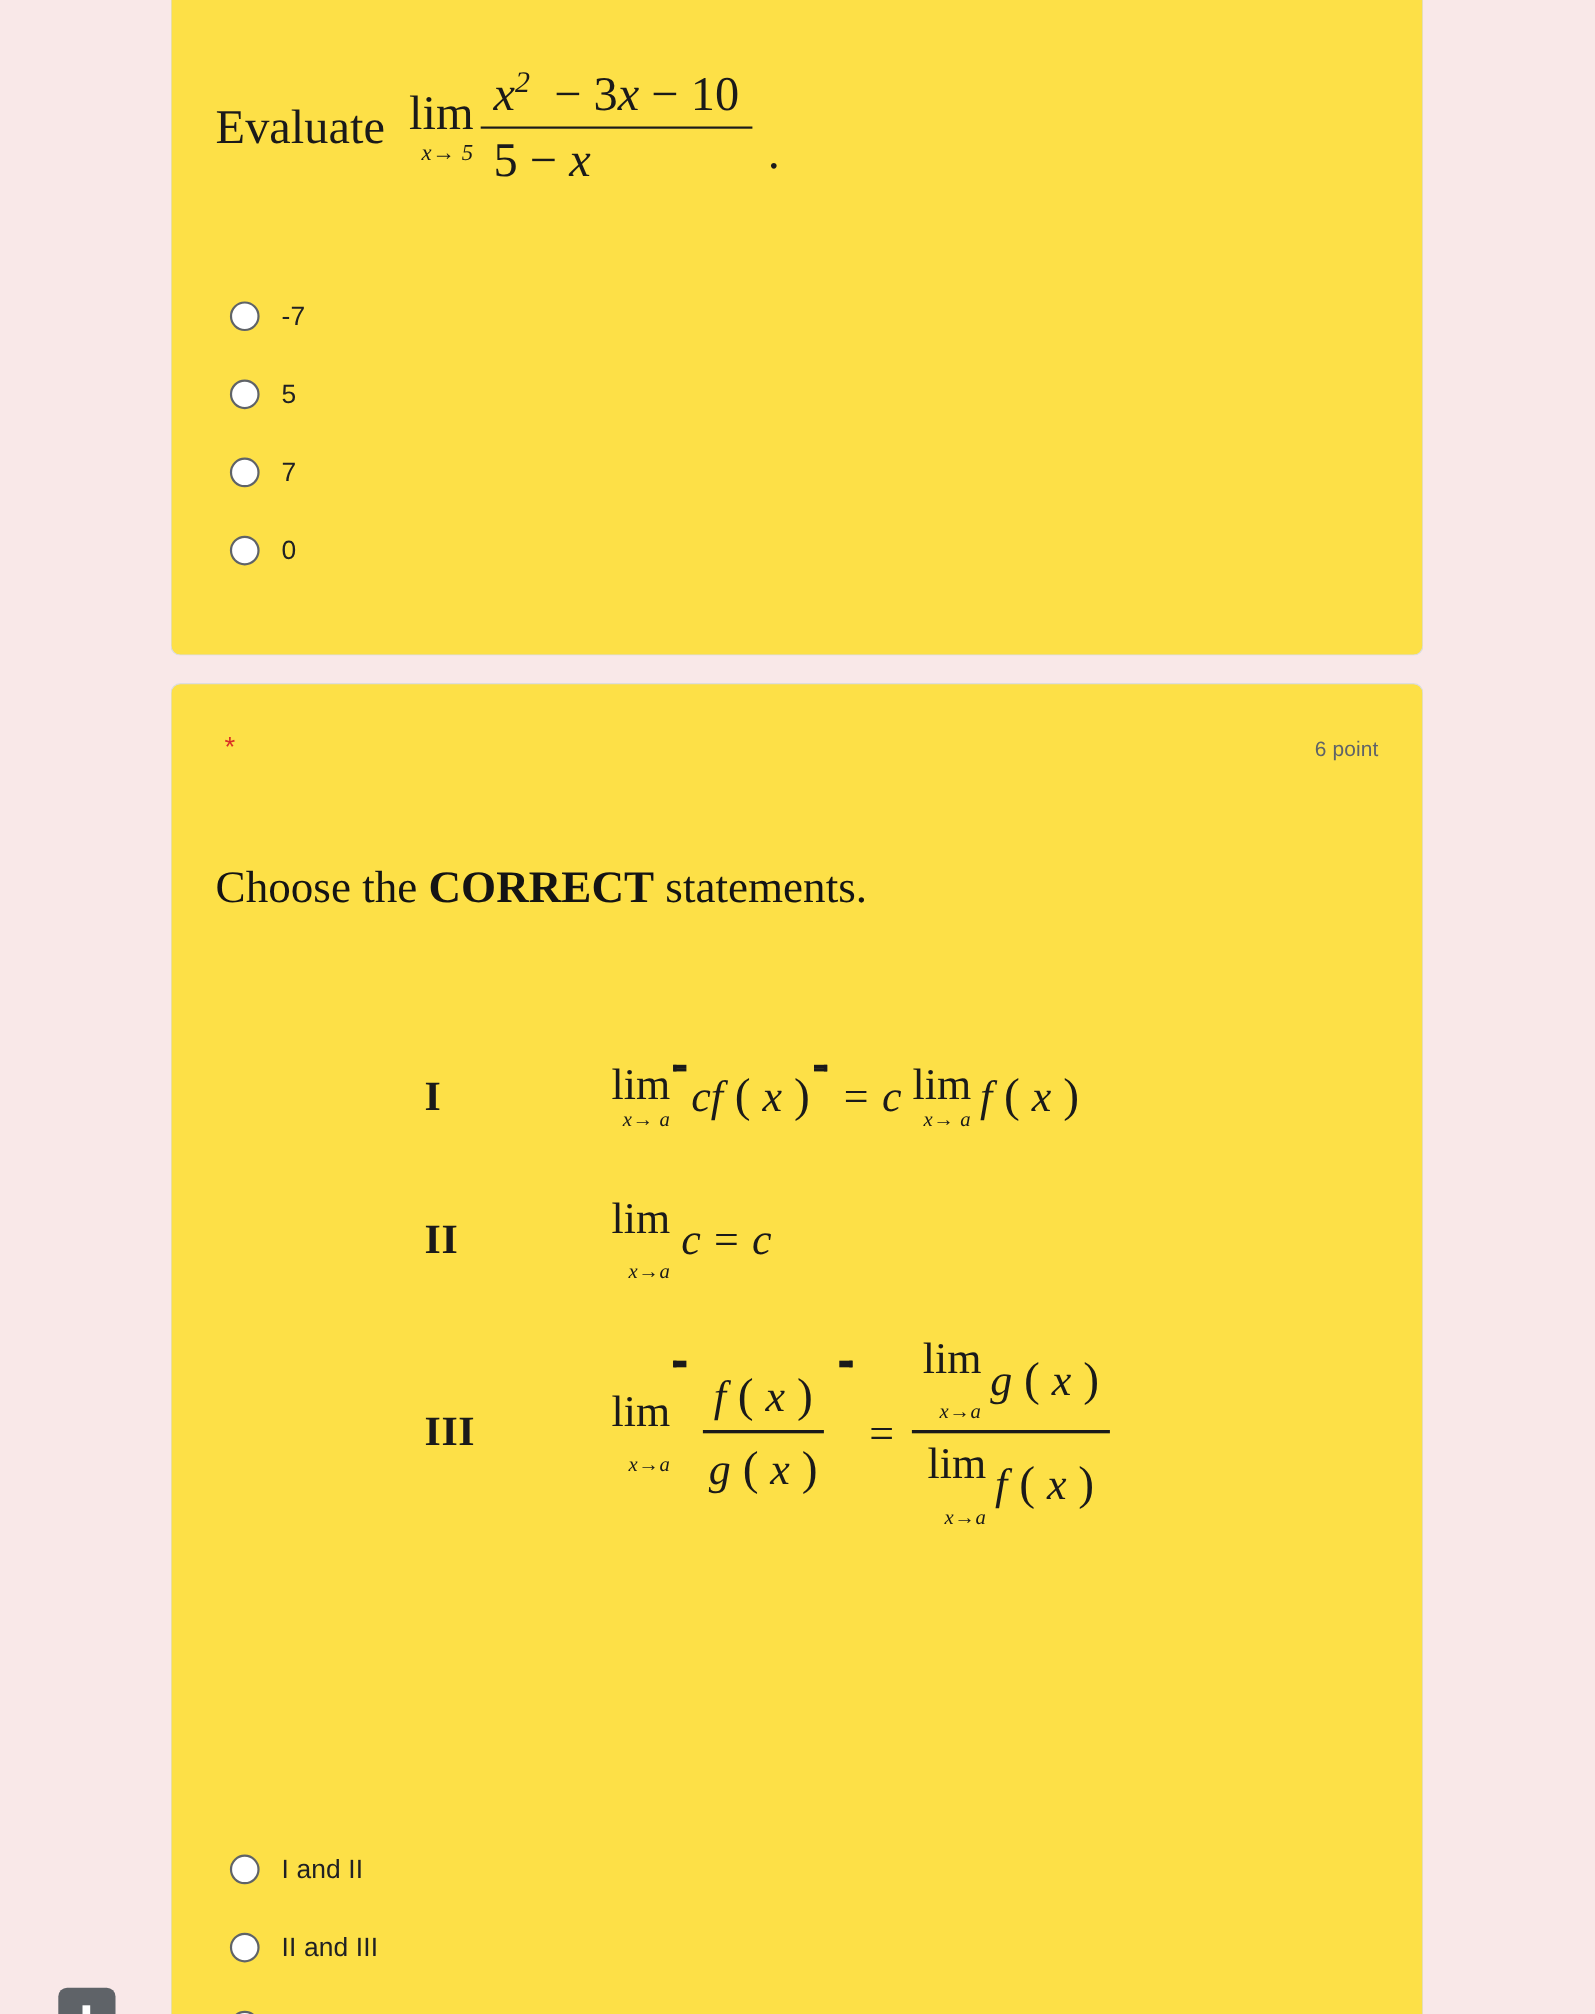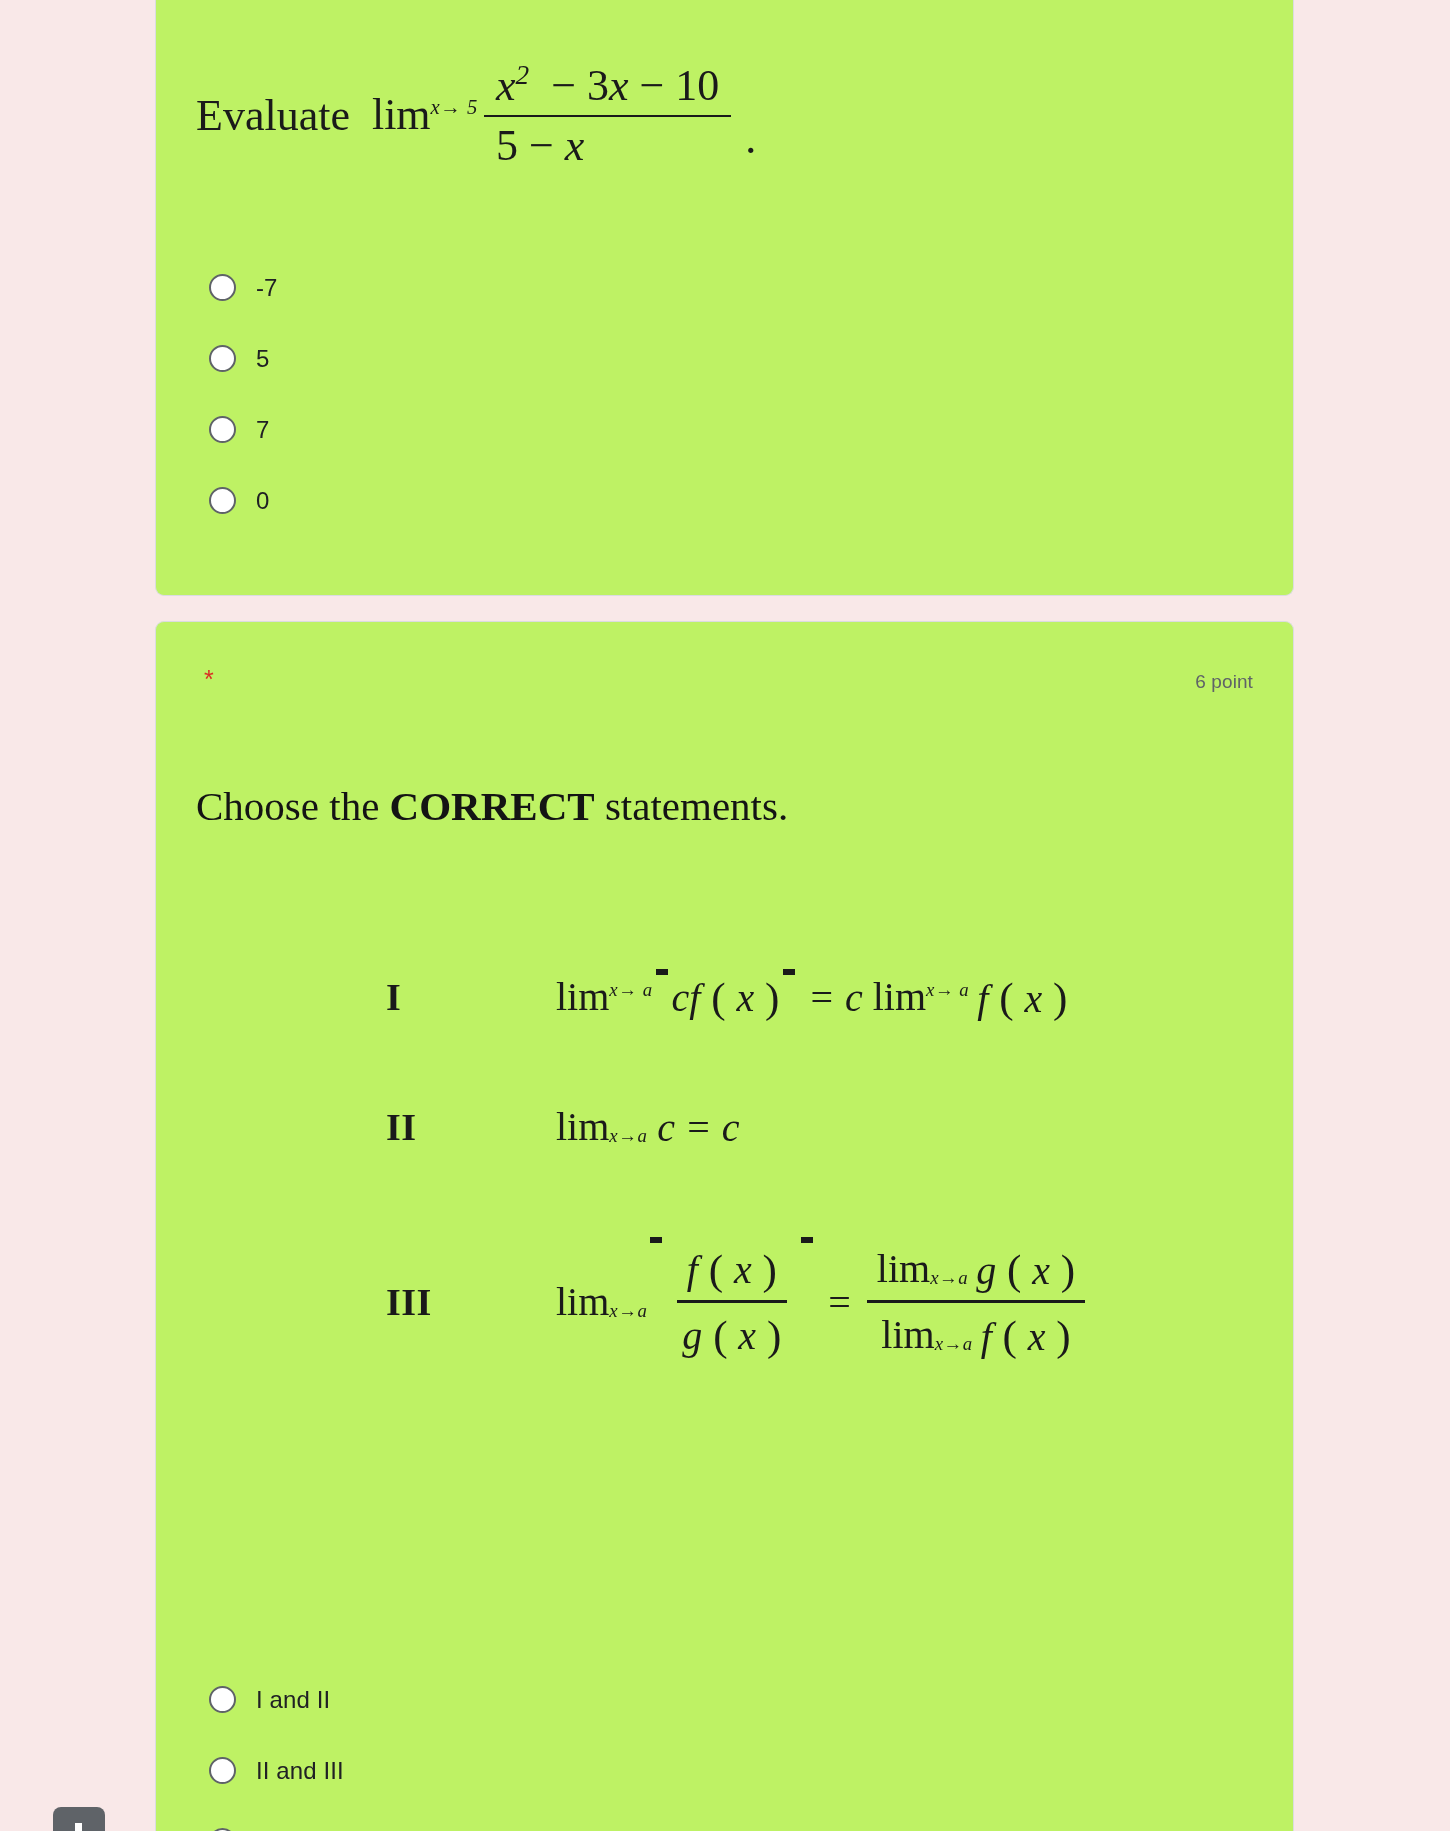--- a/index.html
+++ b/index.html
@@ -19,21 +19,21 @@
 
   .form-column {
     position: absolute;
     left: 155px;
     top: 0;
     width: 1139px;
   }
 
   
   .card {
-    background: #bef264;
+    background: #fde047;
     border: 1px solid #dadce0;
     border-radius: 9px;
     position: relative;
   }
   .card.q1 {
     border-top: none;
     border-top-left-radius: 0;
     border-top-right-radius: 0;
     height: 596px;
     padding: 0;
@@ -86,22 +86,22 @@
     left: 40px;
     top: 60px;
     display: flex;
     align-items: center;
     font-size: 44px;
   }
   .q1-evaluate { margin-right: 22px; }
 
   .limop {
     display: inline-flex;
-    flex-direction: row;
-    align-items: flex-start;
+    flex-direction: column;
+    align-items: flex-end;
     justify-content: center;
     line-height: 1;
     font-family: Liberation Serif, serif;
   }
   .limop .lim-main { font-size: 1em; }
   .limop .lim-sub {
     font-size: 0.47em;
     font-style: italic;
     margin-top: 4px;
     letter-spacing: 0.5px;

